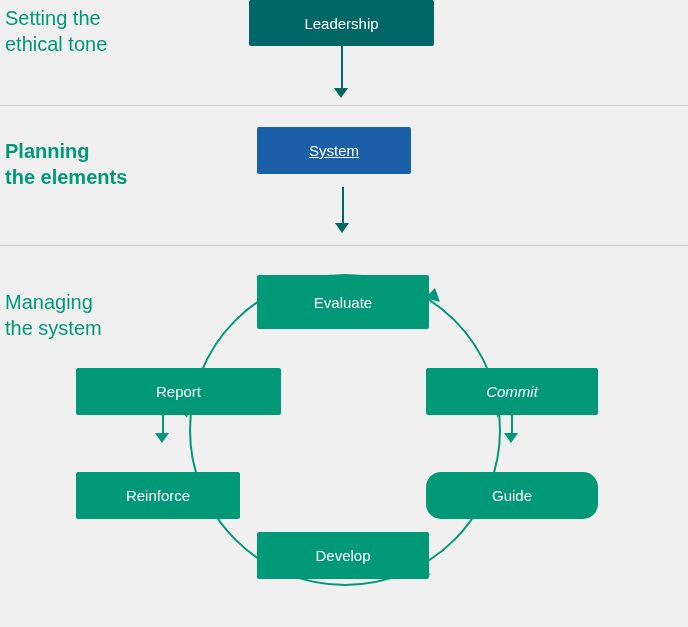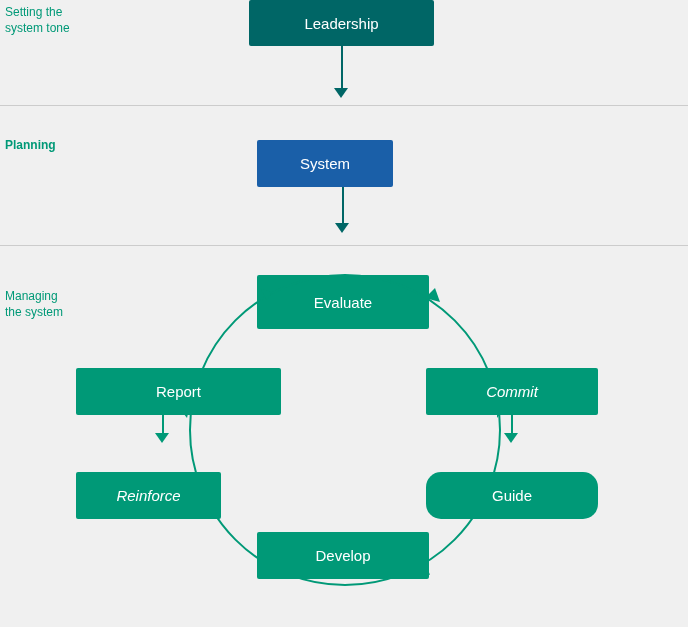--- a/index.html
+++ b/index.html
@@ -26,21 +26,21 @@
       width: 100%;
       height: 1px;
       background: #ccc;
     }
 
     
     .section-label {
       position: absolute;
       left: 0;
       color: #009977;
-      font-size: 12px;
+      font-size: 20px;
       font-weight: 500;
       line-height: 1.3;
     }
 
     
     .flow-box {
       position: absolute;
       display: flex;
       align-items: center;
       justify-content: center;
@@ -83,40 +83,41 @@
 </head>
 <body>
 
 <div class="diagram-container">
 
   <div class="section-line" style="top: 105px;"></div>
   <div class="section-line" style="top: 245px;"></div>
 
   <div class="section-label" style="top: 5px; left: 5px;">
     <div>Setting the</div>
-    <div>system tone</div>
+    <div>ethical tone</div>
   </div>
 
   <div class="section-label" style="top: 138px; left: 5px; font-weight: bold;">
     <div>Planning</div>
+    <div>the elements</div>
   </div>
 
   <div class="section-label" style="top: 282px; left: 5px; margin-top: 7px;">
     <div>Managing</div>
     <div>the system</div>
   </div>
 
   <div class="flow-box box-teal-dark" style="left: 249px; top: 0px; width: 185px; height: 46px;">
     <span>Leadership</span>
   </div>
 
   <div class="connector-line" style="left: 341px; top: 46px; height: 48px;"></div>
   <div class="arrow-down" style="left: 334px; top: 88px;"></div>
 
-  <div class="flow-box box-blue" style="left: 257px; top: 140px; width: 136px; height: 47px;">
+  <div class="flow-box box-blue" style="left: 257px; top: 127px; width: 154px; height: 47px; text-decoration: underline;">
     <span>System</span>
   </div>
 
   <div class="connector-line" style="left: 342px; top: 187px; height: 42px;"></div>
   <div class="arrow-down" style="left: 335px; top: 223px;"></div>
 
   <div class="flow-box box-teal" style="left: 257px; top: 275px; width: 172px; height: 54px;">
     <span>Evaluate</span>
   </div>
 
@@ -138,21 +139,21 @@
   </svg>
 
   <div class="flow-box box-teal" style="left: 76px; top: 368px; width: 205px; height: 47px;">
     <span>Report</span>
   </div>
 
   <div class="flow-box box-teal" style="left: 426px; top: 368px; width: 172px; height: 47px; font-style: italic;">
     <span>Commit</span>
   </div>
 
-  <div class="flow-box box-teal" style="left: 76px; top: 472px; width: 145px; height: 47px; font-style: italic;">
+  <div class="flow-box box-teal" style="left: 76px; top: 472px; width: 164px; height: 47px;">
     <span>Reinforce</span>
   </div>
 
   <div class="flow-box box-teal" style="left: 426px; top: 472px; width: 172px; height: 47px; border-radius: 15px;">
     <span>Guide</span>
   </div>
 
   <div class="flow-box box-teal" style="left: 257px; top: 532px; width: 172px; height: 47px;">
     <span>Develop</span>
   </div>

